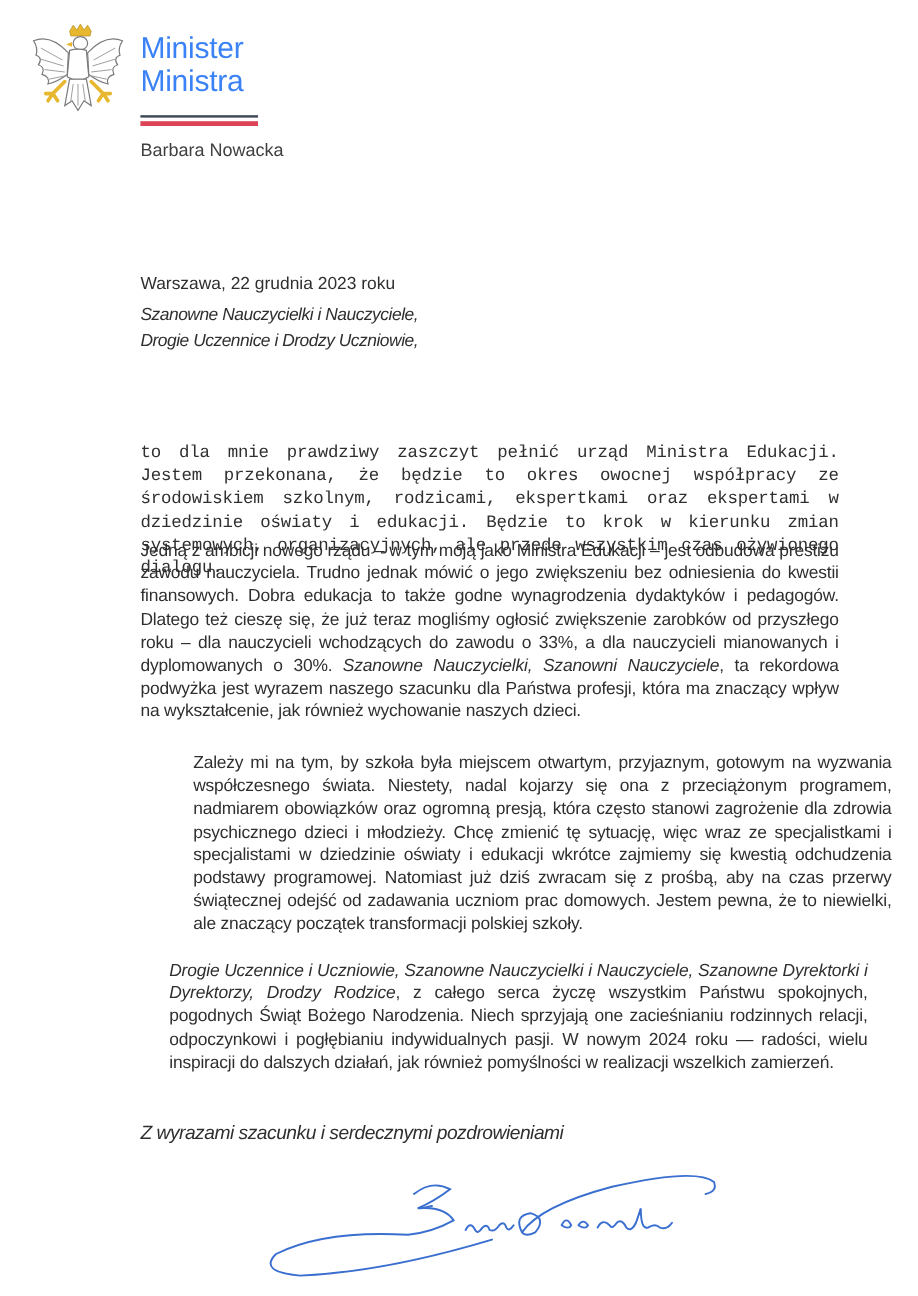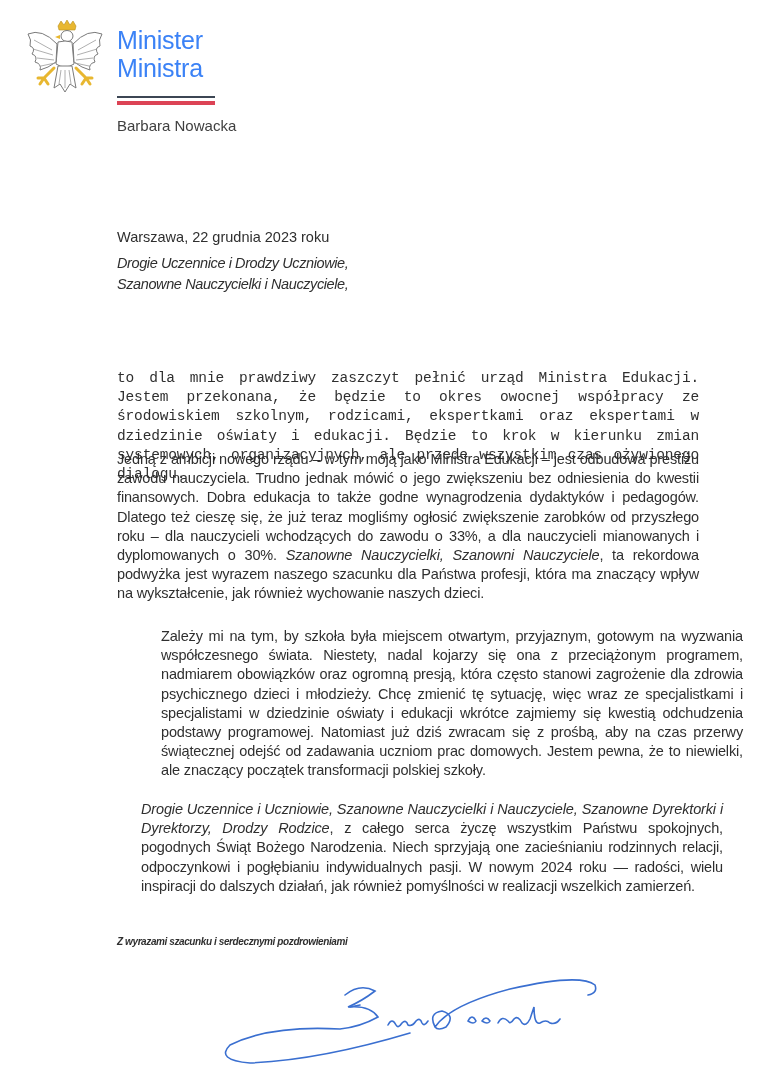--- a/index.html
+++ b/index.html
@@ -11,21 +11,21 @@
   .rule-red { position: absolute; left: 117px; top: 101px; width: 98px; height: 4px; background: #dc4355; }
   .minister-name { position: absolute; left: 117px; top: 117px; font-size: 15px; color: #404040; }
   .place-date { position: absolute; left: 117px; top: 188px; font-size: 14.5px; color: #2f2f2f; margin-top: 41px; }
   .salutation { position: absolute; left: 117px; top: 253px; font-size: 14.5px; line-height: 21px; font-style: italic; color: #2f2f2f; letter-spacing: -0.4px; }
   .body-text { position: absolute; left: 117px; width: 582px; font-size: 14.5px; line-height: 19.2px; text-align: justify; color: #2f2f2f; letter-spacing: -0.15px; }
   .p1 { top: 369px; font-family: Liberation Mono, monospace; }
   .p2 { top: 450px; }
   .p3 { top: 627px; margin-left: 44px; }
   .p4 { top: 800px; margin-left: 24px; }
   .body-text em { font-style: italic; }
-  .closing { position: absolute; left: 117px; top: 936px; font-size: 10px; font-style: italic; color: #2f2f2f; letter-spacing: -0.4px; font-weight: bold; }
+  .closing { position: absolute; left: 117px; top: 936px; font-size: 16px; font-style: italic; color: #2f2f2f; letter-spacing: -0.4px; }
   .signature { position: absolute; left: 210px; top: 965px; width: 400px; height: 110px; }
 </style>
 </head>
 <body>
 
 <div class="emblem">
   <svg width="82" height="86" viewBox="0 0 82 86">
 
     <path d="M34 6 L37 1 L40 5 L43 0 L46 5 L49 1 L52 6 L51 10 L35 10 Z" fill="#e8b730" stroke="#b8901e" stroke-width="0.6"></path>
 
@@ -52,22 +52,22 @@
   <div>Minister</div>
   <div>Ministra</div>
 </div>
 <div class="rule-dark"></div>
 <div class="rule-red"></div>
 <div class="minister-name">Barbara Nowacka</div>
 
 <div class="place-date">Warszawa, 22 grudnia 2023 roku</div>
 
 <div class="salutation">
+  <div>Szanowne Nauczycielki i Nauczyciele,</div>
   <div>Drogie Uczennice i Drodzy Uczniowie,</div>
-  <div>Szanowne Nauczycielki i Nauczyciele,</div>
 </div>
 
 <div class="body-text p1">to dla mnie prawdziwy zaszczyt pełnić urząd Ministra Edukacji. Jestem przekonana, że będzie to okres owocnej współpracy ze środowiskiem szkolnym, rodzicami, ekspertkami oraz ekspertami w dziedzinie oświaty i edukacji. Będzie to krok w kierunku zmian systemowych, organizacyjnych, ale przede wszystkim czas ożywionego dialogu.</div>
 
 <div class="body-text p2"><span>Jedną z ambicji nowego rządu – w tym moją jako Ministra Edukacji – jest odbudowa prestiżu zawodu nauczyciela. Trudno jednak mówić o jego zwiększeniu bez odniesienia do kwestii finansowych. Dobra edukacja to także godne wynagrodzenia dydaktyków i pedagogów. Dlatego też cieszę się, że już teraz mogliśmy ogłosić zwiększenie zarobków od przyszłego roku – dla nauczycieli wchodzących do zawodu o 33%, a dla nauczycieli mianowanych i dyplomowanych o 30%. </span><em>Szanowne Nauczycielki, Szanowni Nauczyciele</em><span>, ta rekordowa podwyżka jest wyrazem naszego szacunku dla Państwa profesji, która ma znaczący wpływ na wykształcenie, jak również wychowanie naszych dzieci.</span></div>
 
 <div class="body-text p3">Zależy mi na tym, by szkoła była miejscem otwartym, przyjaznym, gotowym na wyzwania współczesnego świata. Niestety, nadal kojarzy się ona z przeciążonym programem, nadmiarem obowiązków oraz ogromną presją, która często stanowi zagrożenie dla zdrowia psychicznego dzieci i młodzieży. Chcę zmienić tę sytuację, więc wraz ze specjalistkami i specjalistami w dziedzinie oświaty i edukacji wkrótce zajmiemy się kwestią odchudzenia podstawy programowej. Natomiast już dziś zwracam się z prośbą, aby na czas przerwy świątecznej odejść od zadawania uczniom prac domowych. Jestem pewna, że to niewielki, ale znaczący początek transformacji polskiej szkoły.</div>
 
 <div class="body-text p4"><em>Drogie Uczennice i Uczniowie, Szanowne Nauczycielki i Nauczyciele, Szanowne Dyrektorki i Dyrektorzy, Drodzy Rodzice</em><span>, z całego serca życzę wszystkim Państwu spokojnych, pogodnych Świąt Bożego Narodzenia. Niech sprzyjają one zacieśnianiu rodzinnych relacji, odpoczynkowi i pogłębianiu indywidualnych pasji. W nowym 2024 roku — radości, wielu inspiracji do dalszych działań, jak również pomyślności w realizacji wszelkich zamierzeń.</span></div>
 

